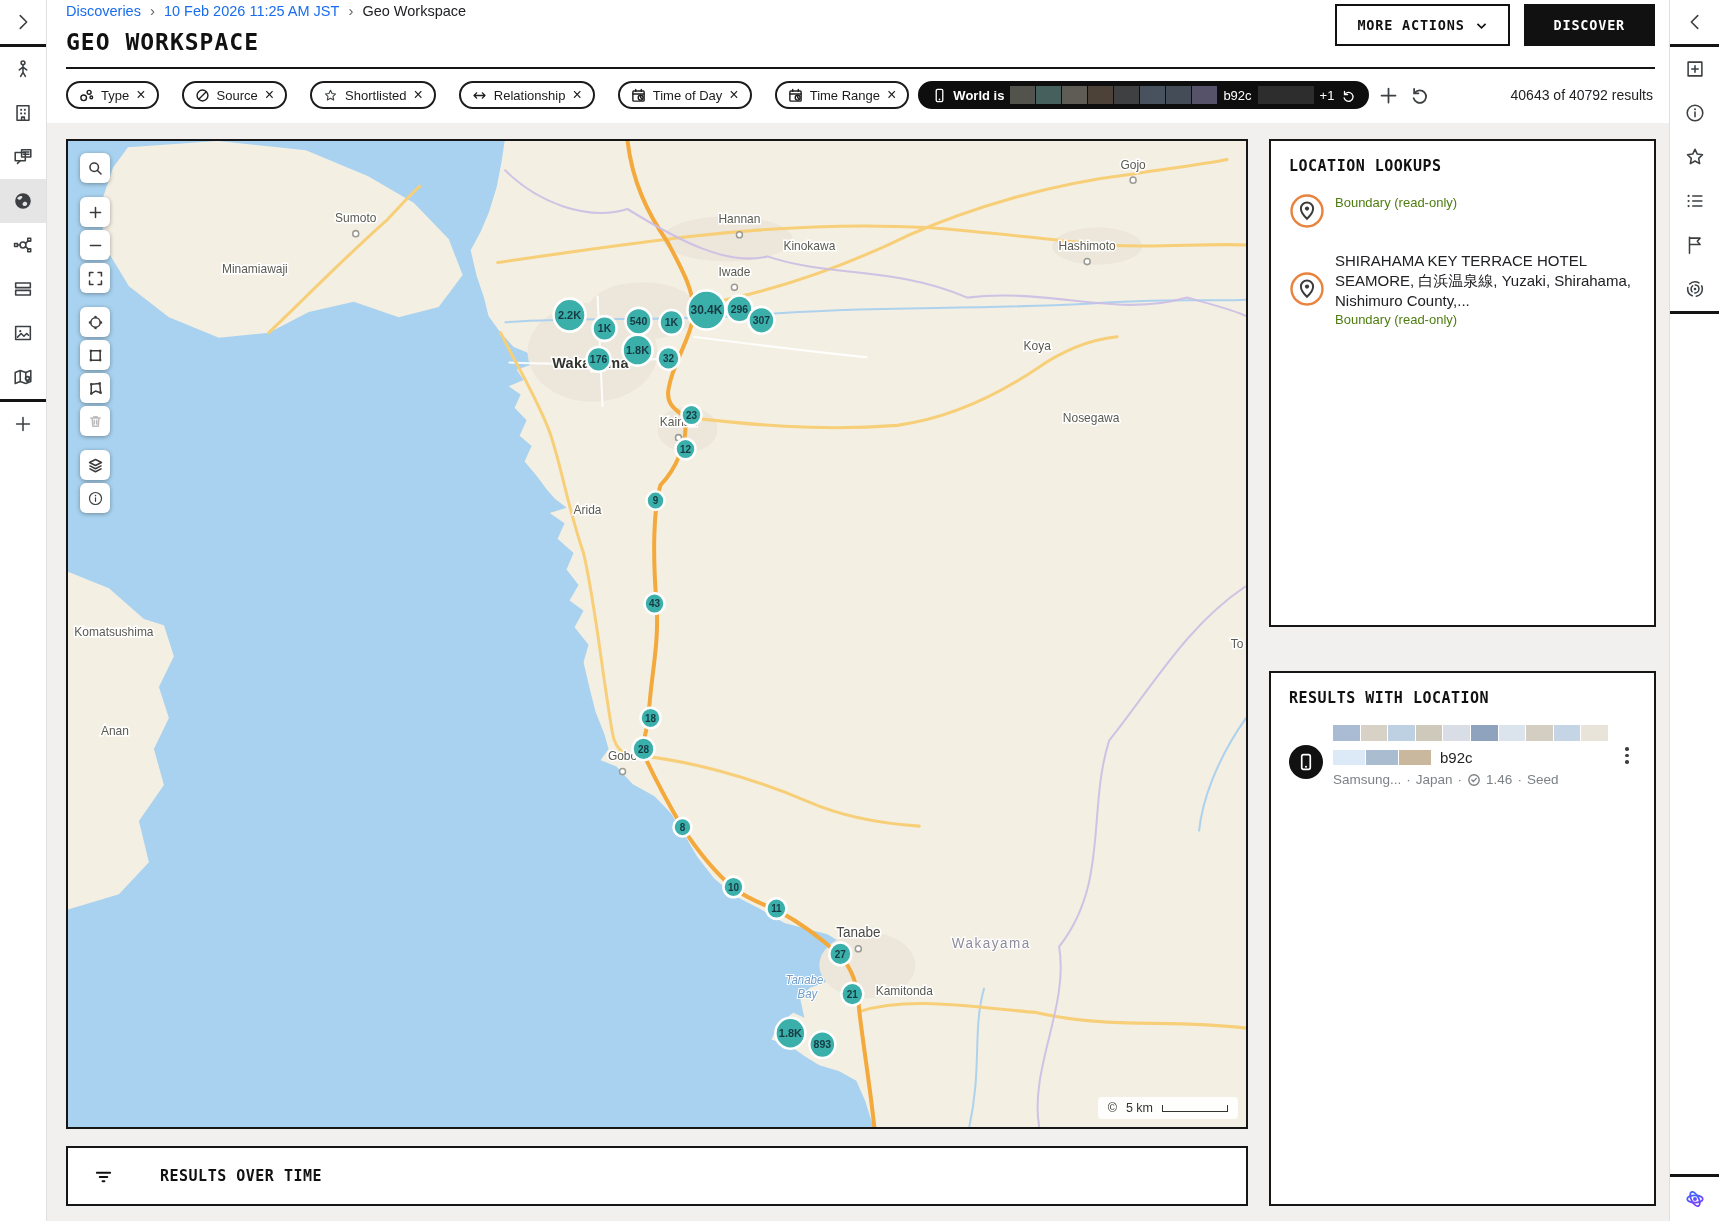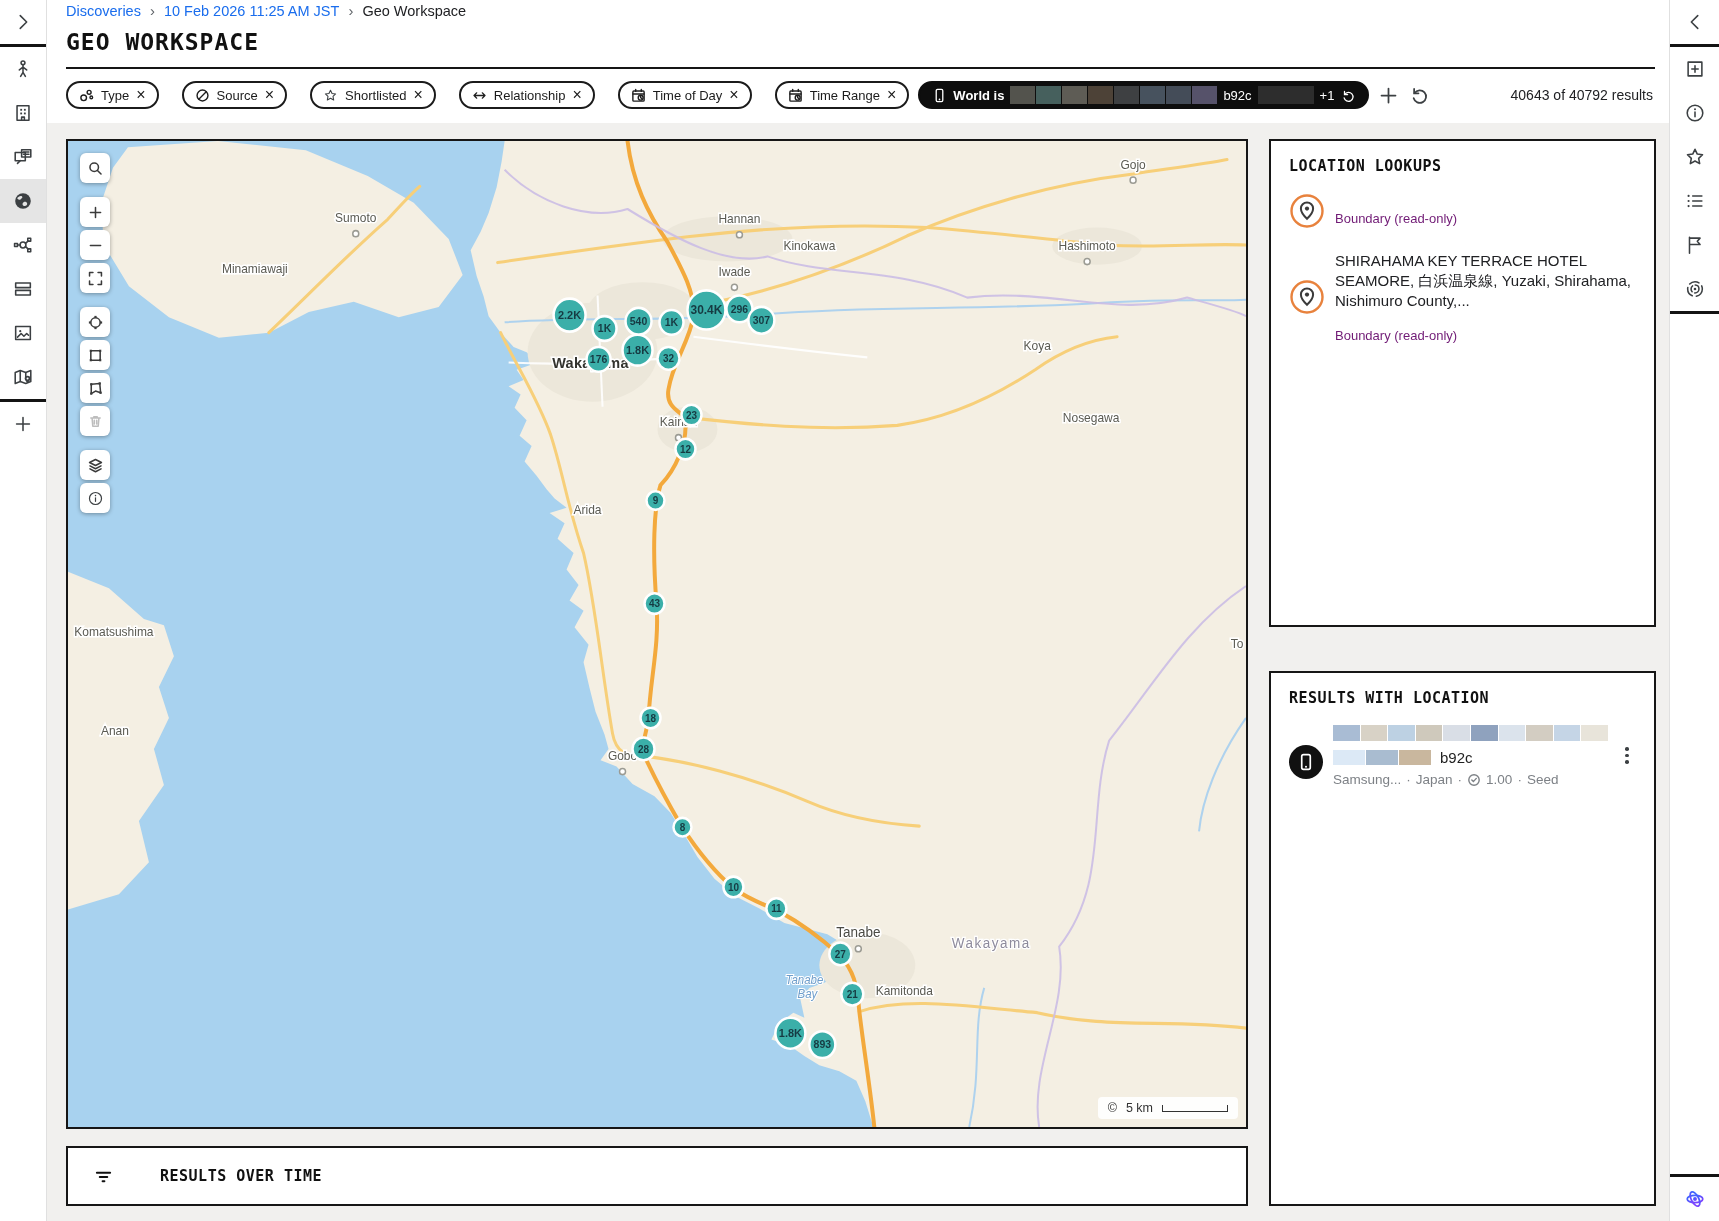--- a/index.html
+++ b/index.html
@@ -81,21 +81,21 @@
   
   .ws-right { width:387px; display:flex; flex-direction:column; gap:44px; }
   .panel { padding:16px 18px; overflow:hidden; }
   .panel.lookups { height:488px; }
   .panel.results { flex:1; }
   .panel-title { font-family:"DejaVu Sans Mono", monospace; font-weight:bold; font-size:15px;
     letter-spacing:.5px; color:#111; margin-bottom:18px; }
   .lookup-item { display:flex; gap:10px; margin-bottom:22px; }
   .lookup-item svg { width:36px; height:36px; flex:0 0 auto; align-self:center; }
   .lookup-text { font-size:15px; line-height:1.32; color:#202124; }
-  .lookup-sub { font-size:13px; color:#701a75; margin-top:18px; }
+  .lookup-sub { font-size:13px; color:#4d7c0f; margin-top:2px; }
 
   .result-item { display:flex; gap:10px; }
   .avatar { width:34px; height:34px; border-radius:50%; background:#111; display:flex;
     align-items:center; justify-content:center; margin-top:20px; flex:0 0 auto; }
   .avatar svg { width:18px; height:18px; }
   .res-body { flex:1; min-width:0; }
   .res-row1 { display:flex; gap:1px; height:16px; margin-bottom:6px; }
   .res-row2 { display:flex; gap:1px; align-items:center; height:20px; }
   .res-name { font-size:15px; color:#1f1f1f; margin-left:8px; }
   .res-meta { font-size:13.5px; color:#7d8186; margin-top:5px; display:flex; align-items:center; gap:5px; }
@@ -198,20 +198,29 @@
     <div class="header-top">
       <div>
         <div class="crumbs">
           <span class="lnk">Discoveries</span>
           <span class="sep">›</span>
           <span class="lnk">10 Feb 2026 11:25 AM JST</span>
           <span class="sep">›</span>
           <span class="cur">Geo Workspace</span>
         </div>
         <div class="page-title">GEO WORKSPACE</div>
+      </div>
+      <div class="hd-buttons">
+        <div class="btn outline">
+          <span>MORE ACTIONS</span>
+          <svg width="13" height="13" viewBox="0 0 16 16">
+              <path d="M3 6l5 5 5-5" fill="none" stroke="#111" stroke-width="2"></path>
+            </svg>
+        </div>
+        <div class="btn solid">DISCOVER</div>
       </div>
     </div>
     <div class="hrule"></div>
   </div>
 
   <div class="filter-row">
     <span id="filter-chips" style="display:flex;gap:23px;">
         <div class="chip">
           <svg viewBox="0 0 16 16">
             <circle cx="5" cy="10.5" r="3" class="cs"></circle>
@@ -643,21 +652,21 @@
             </div>
             <div class="res-meta">
               <span>Samsung...</span>
               <span>·</span>
               <span>Japan</span>
               <span>·</span>
               <svg viewBox="0 0 14 14">
                   <circle cx="7" cy="7" r="5.2" fill="none" stroke="#7d8186" stroke-width="1.4"></circle>
                   <path d="M4.8 7l1.6 1.6 2.9-3.2" fill="none" stroke="#7d8186" stroke-width="1.4" stroke-linecap="round"></path>
                 </svg>
-              <span>1.00</span>
+              <span>1.46</span>
               <span>·</span>
               <span>Seed</span>
             </div>
           </div>
           <div class="kebab">
               <i></i>
               <i></i>
               <i></i>
             </div>
         </div>

